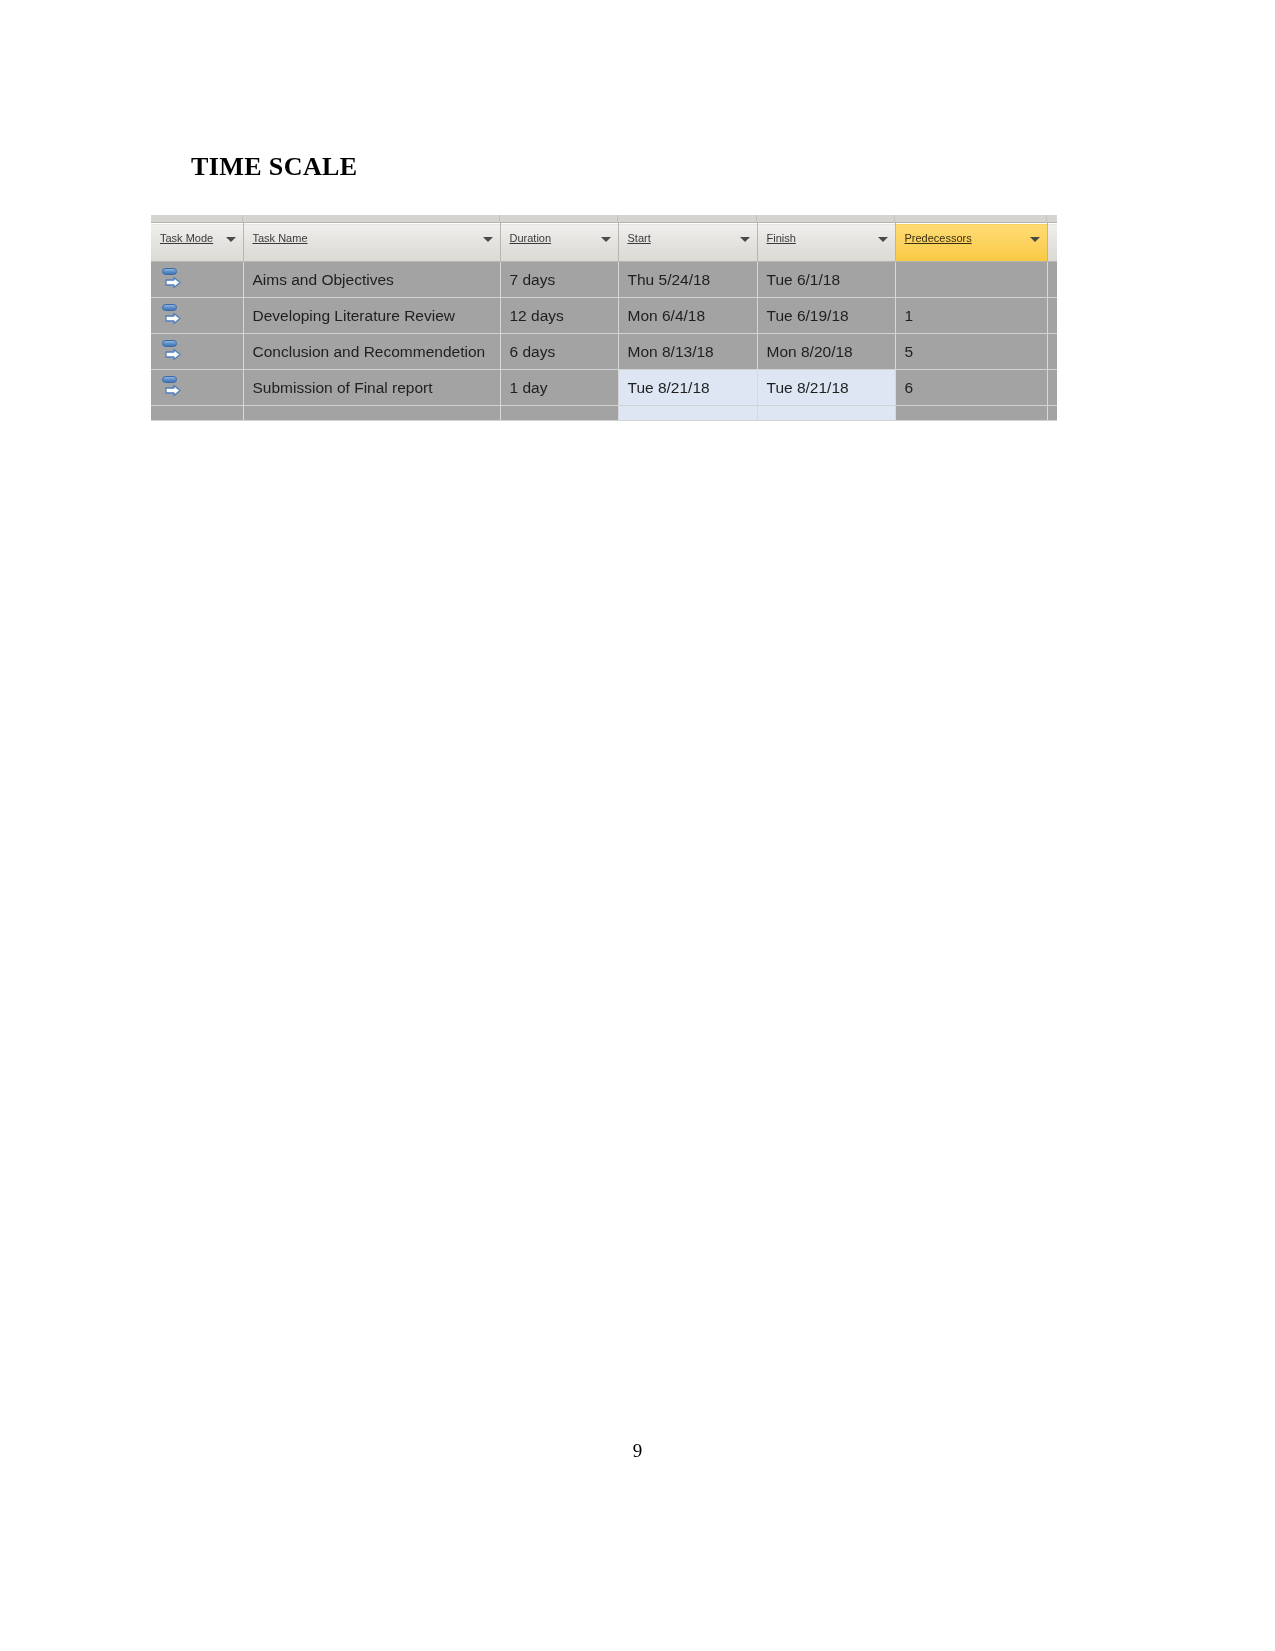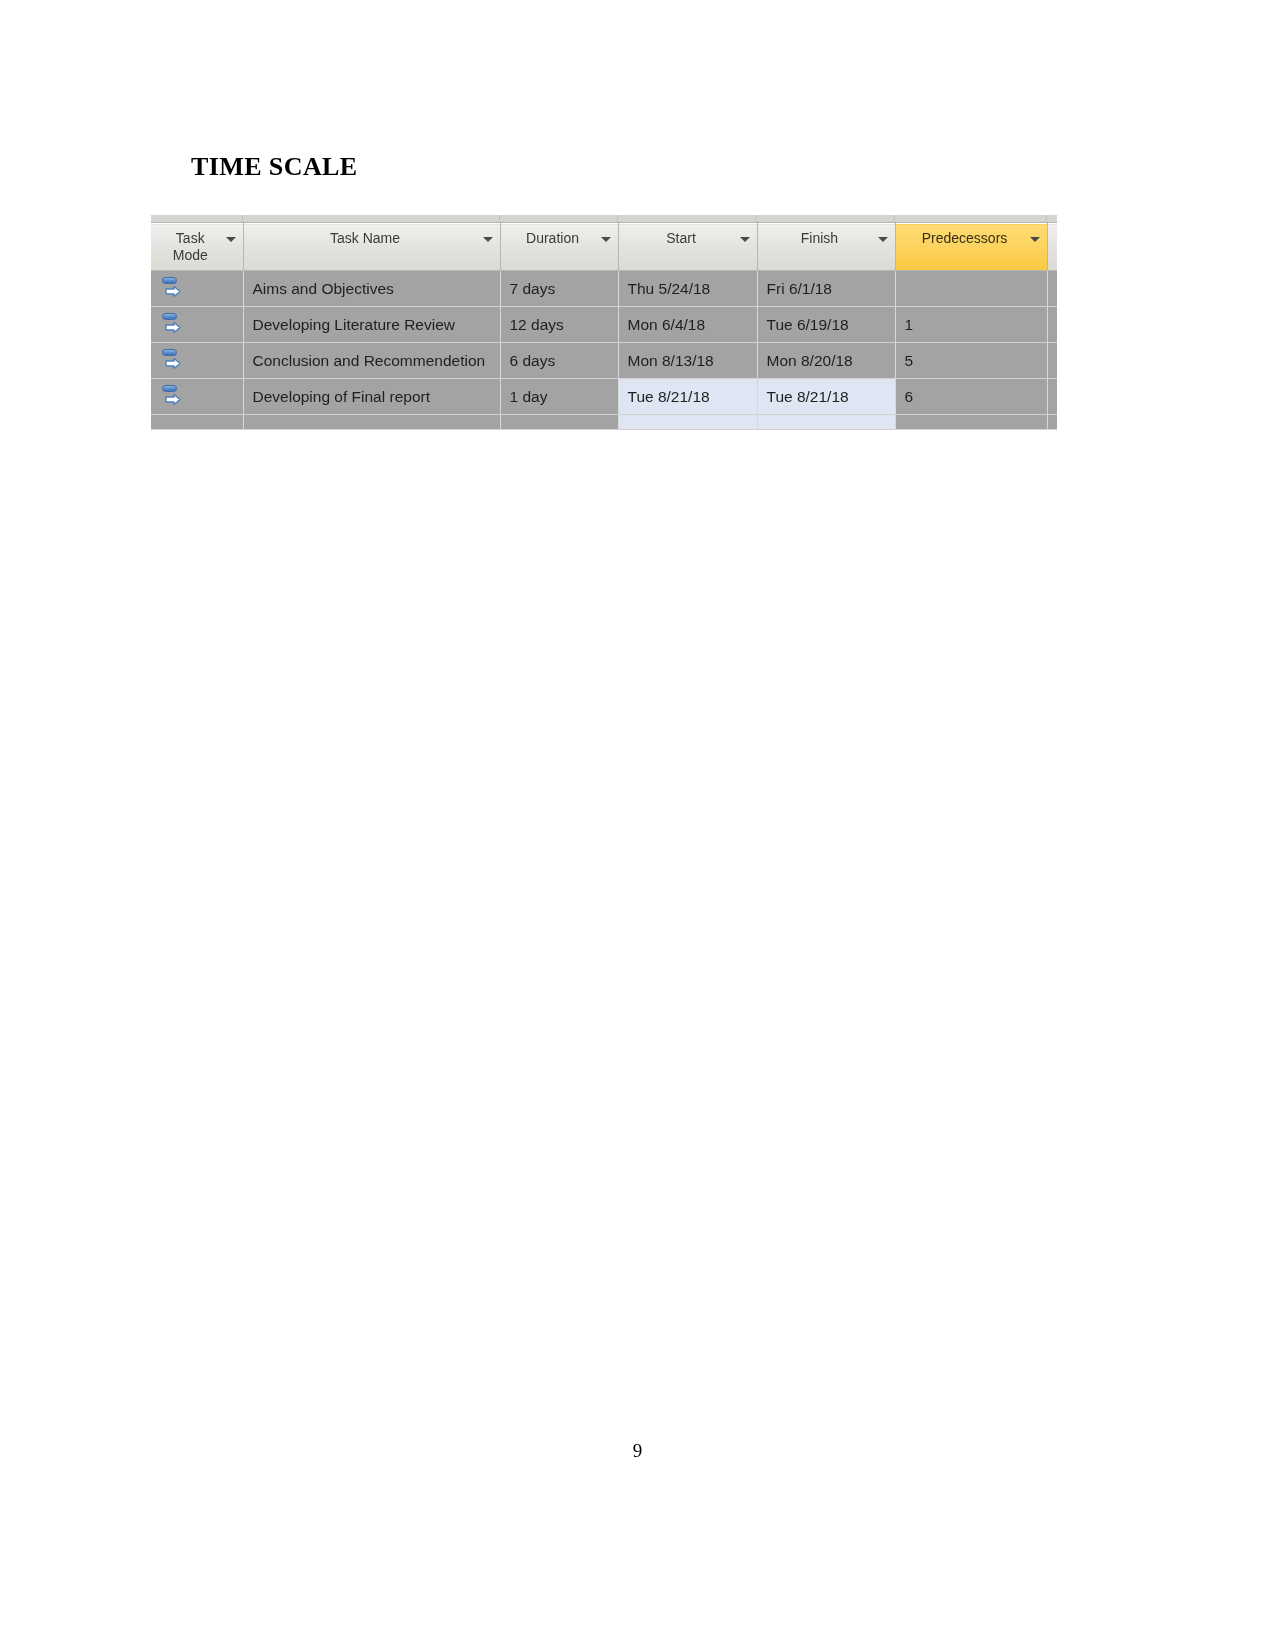--- a/index.html
+++ b/index.html
@@ -75,28 +75,29 @@
     font-size: 15.5px;
     color: #2b2b2b;
   }
 
   table.grid th {
     background: linear-gradient(to bottom, #f0efed 0%, #e4e2de 52%, #dcdad5 100%);
     border-right: 1px solid #b8b6b1;
     border-bottom: 1px solid #b8b6b1;
     border-top: 1px solid #ffffff;
     font-weight: normal;
-    font-size: 14px;
+    font-size: 11px;
     color: #3a3a3a;
-    text-align: center;
+    text-align: left;
     vertical-align: top;
     padding: 6px 0 6px 9px;
     height: 38px;
     position: relative;
     box-sizing: border-box;
+    text-decoration: underline;
   }
   table.grid th.col-predecessors {
     background: linear-gradient(to bottom, #fddb74 0%, #fcd25c 55%, #f9c941 100%);
     color: #3a2f10;
     margin-left: 20px;
   }
   table.grid th .hdr-label {
     display: block;
     line-height: 17px;
     padding-right: 22px;
@@ -246,21 +247,21 @@
             <span class="mode-icon">
               <span class="pill"></span>
               <svg class="arrow" viewBox="0 0 16 13" xmlns="http://www.w3.org/2000/svg">
                 <path d="M1 4 H9 V1.5 L15 6.5 L9 11.5 V9 H1 Z" fill="#ffffff" stroke="#4d7fbd" stroke-width="1.3" stroke-linejoin="round"></path>
               </svg>
             </span>
           </td>
           <td>Aims and Objectives</td>
           <td>7 days</td>
           <td>Thu 5/24/18</td>
-          <td>Fri 6/1/18</td>
+          <td>Tue 6/1/18</td>
           <td></td>
           <td></td>
         </tr>
 
         <tr>
           <td class="cell-mode">
             <span class="mode-icon">
               <span class="pill"></span>
               <svg class="arrow" viewBox="0 0 16 13" xmlns="http://www.w3.org/2000/svg">
                 <path d="M1 4 H9 V1.5 L15 6.5 L9 11.5 V9 H1 Z" fill="#ffffff" stroke="#4d7fbd" stroke-width="1.3" stroke-linejoin="round"></path>
@@ -297,21 +298,21 @@
 
         <tr>
           <td class="cell-mode">
             <span class="mode-icon">
               <span class="pill"></span>
               <svg class="arrow" viewBox="0 0 16 13" xmlns="http://www.w3.org/2000/svg">
                 <path d="M1 4 H9 V1.5 L15 6.5 L9 11.5 V9 H1 Z" fill="#ffffff" stroke="#4d7fbd" stroke-width="1.3" stroke-linejoin="round"></path>
               </svg>
             </span>
           </td>
-          <td>Developing of Final report</td>
+          <td>Submission of Final report</td>
           <td>1 day</td>
           <td class="selected">Tue 8/21/18</td>
           <td class="selected">Tue 8/21/18</td>
           <td>6</td>
           <td></td>
         </tr>
 
         <tr>
           <td class="cell-mode"></td>
           <td></td>

